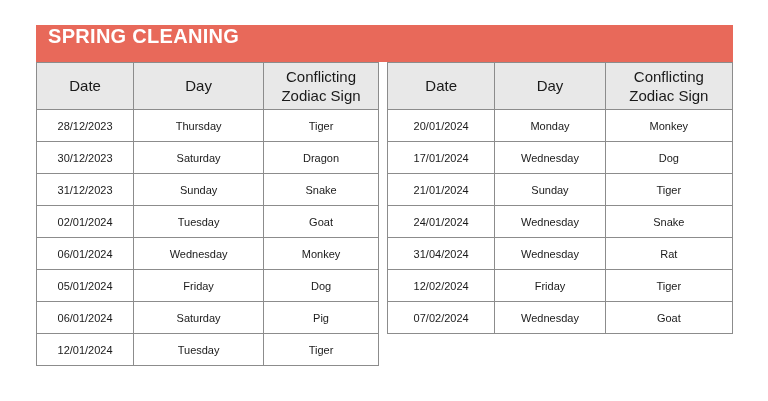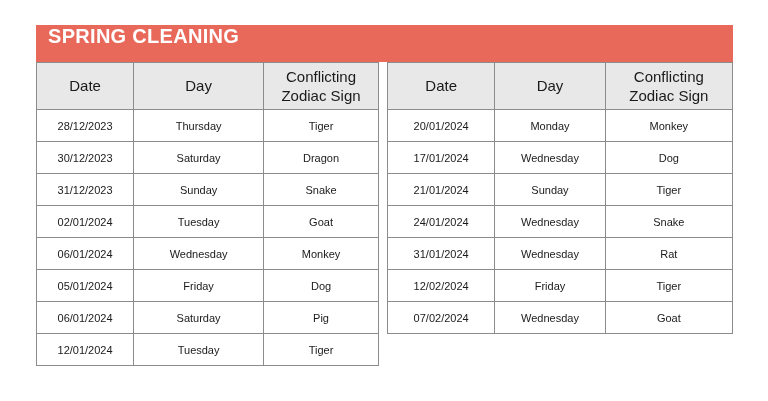--- a/index.html
+++ b/index.html
@@ -167,21 +167,21 @@
             <td>21/01/2024</td>
             <td>Sunday</td>
             <td>Tiger</td>
           </tr>
           <tr>
             <td>24/01/2024</td>
             <td>Wednesday</td>
             <td>Snake</td>
           </tr>
           <tr>
-            <td>31/01/2024</td>
+            <td>31/04/2024</td>
             <td>Wednesday</td>
             <td>Rat</td>
           </tr>
           <tr>
             <td>12/02/2024</td>
             <td>Friday</td>
             <td>Tiger</td>
           </tr>
           <tr>
             <td>07/02/2024</td>

